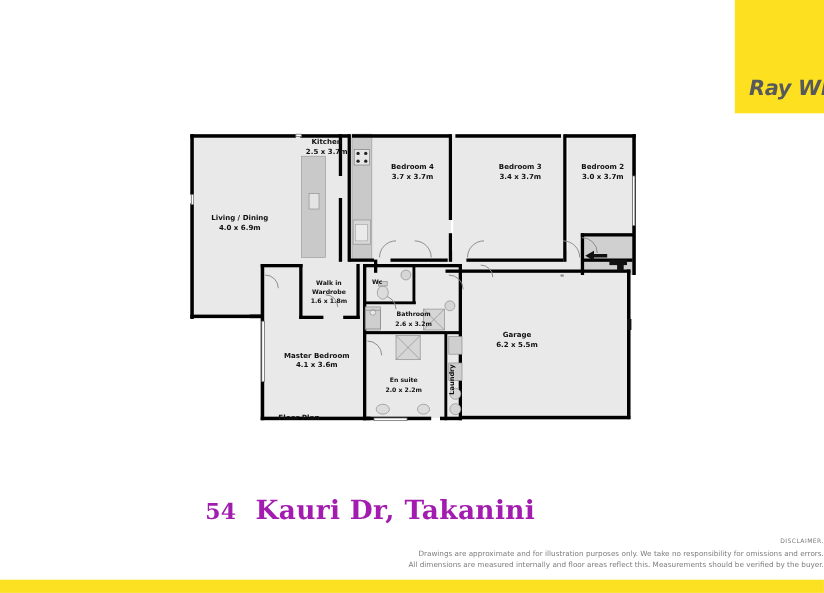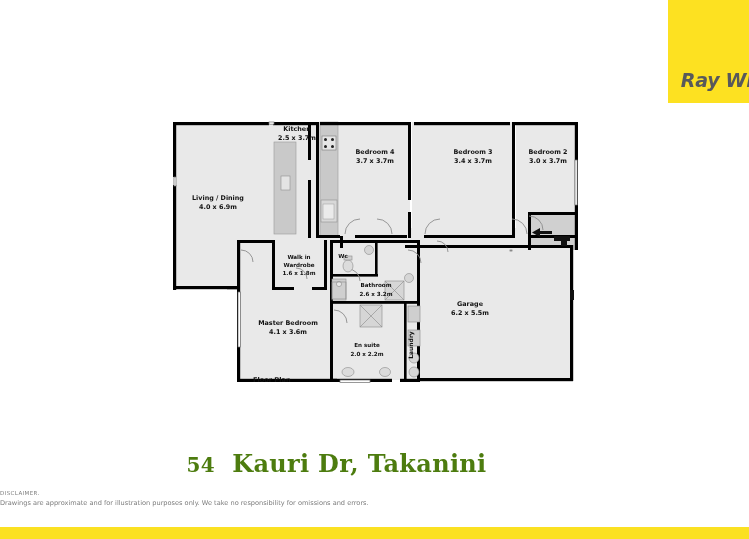--- a/index.html
+++ b/index.html
@@ -49,30 +49,30 @@
   }
   #title {
     position: absolute;
     left: 0;
     top: 449px;
     width: 673px;
     text-align: center;
     font-family: "DejaVu Serif", serif;
     font-weight: bold;
     font-size: 24px;
-    color: #4d7c0f;
+    color: #a21caf;
     letter-spacing: 0.3px;
   }
   #title .num { font-size: 20px; }
   #disclaimer {
     position: absolute;
     left: 0;
     top: 489px;
     width: 749px;
-    text-align: left;
+    text-align: right;
     color: #7c7c7c;
     line-height: 1.55;
   }
   #disclaimer .dh { font-size: 5.5px; letter-spacing: 0.4px; }
   #disclaimer .dl { font-size: 6.6px; }
 
   
   #plan {
     position: absolute;
     left: 0;
@@ -328,15 +328,16 @@
 <div id="floorplan-caption">Floor Plan</div>
 
 <div id="title">
   <span class="num">54</span>&nbsp;
   <span>Kauri Dr, Takanini</span>
 </div>
 
 <div id="disclaimer">
   <div class="dh">DISCLAIMER.</div>
   <div class="dl">Drawings are approximate and for illustration purposes only. We take no responsibility for omissions and errors.</div>
+  <div class="dl">All dimensions are measured internally and floor areas reflect this. Measurements should be verified by the buyer.</div>
 </div>
 
 <div id="yellow-bar"></div>
 
 </body></html>

